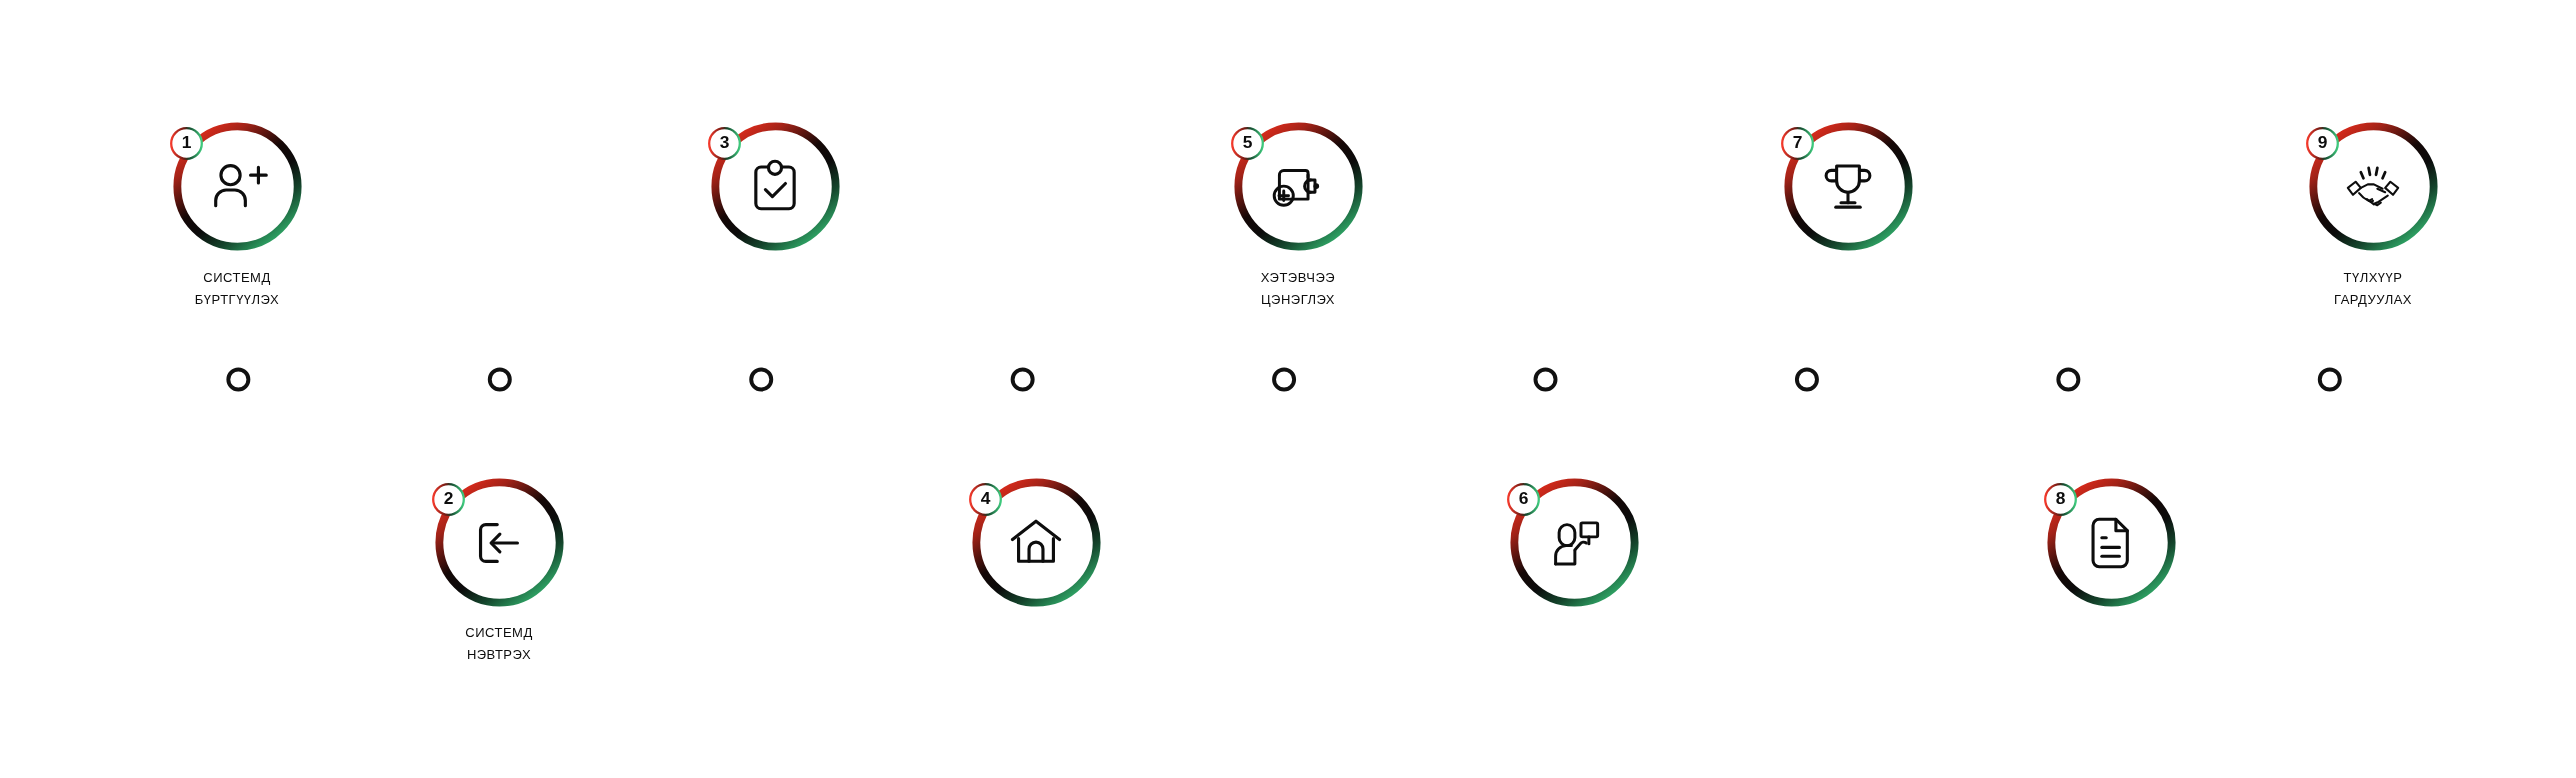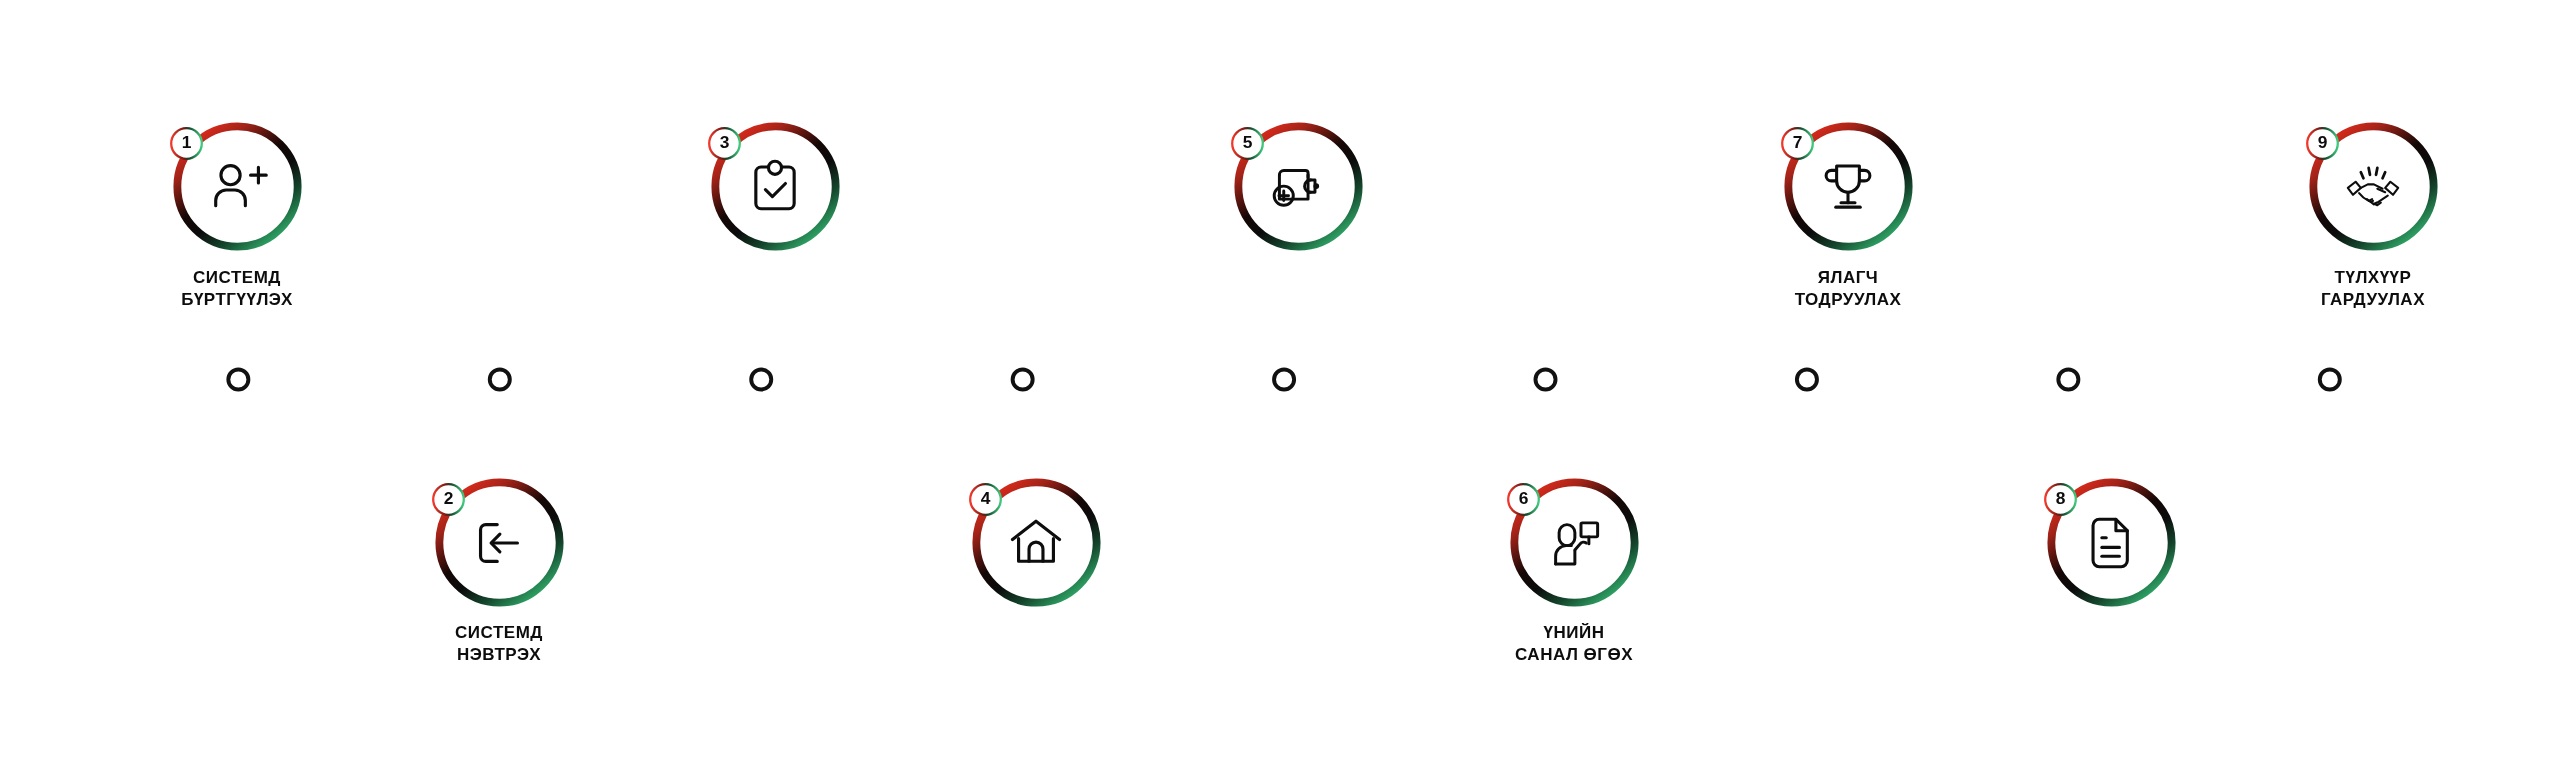--- a/index.html
+++ b/index.html
@@ -75,22 +75,22 @@
     justify-content: center;
     font-size: 17.4px;
     font-weight: 700;
     color: #0d0d0d;
     letter-spacing: 0px;
     line-height: 1;
   }
 
   .step-label {
     margin-top: 15.7px;
-    font-size: 17px;
-    font-weight: 700;
+    font-size: 13px;
+    font-weight: 400;
     letter-spacing: 0.5px;
     color: #0d0d0d;
     line-height: 22px;
     white-space: pre-line;
     text-transform: uppercase;
   }
   .step.below .step-label {
     margin-top: 15px;
   }
 
@@ -281,20 +281,22 @@
           <path d="M17 36.5 v11 M11.5 42 h11"></path>
         </svg>
       </div>
       <div class="badge">
         <svg class="badge-svg" viewBox="0 0 40 40" xmlns="http://www.w3.org/2000/svg">
           <circle cx="20" cy="20" r="17.5" fill="#ffffff" stroke="url(#badgeGrad)" stroke-width="2.6"></circle>
         </svg>
         <div class="badge-num">5</div>
       </div>
     </div>
+    <div class="step-label">ХЭТЭВЧЭЭ
+ЦЭНЭГЛЭХ</div>
   </div>
 
   <div class="step below" style="left:1574px; top:478px;">
     <div class="ring-wrap">
       <svg class="ring-svg" viewBox="0 0 148 148" xmlns="http://www.w3.org/2000/svg">
         <circle cx="74" cy="74" r="69" fill="#fff" stroke="url(#ringGradB)" stroke-width="9"></circle>
       </svg>
       <div class="icon-holder">
         <svg width="58" height="56" viewBox="0 0 66 64" fill="none" stroke="#0d0d0d" stroke-width="3.4" stroke-linecap="round" stroke-linejoin="round">
           <path d="M16 20 a9 9 0 0 1 18 0 v6 a9 9 0 0 1 -18 0 z"></path>
@@ -305,22 +307,20 @@
           <path d="M50 25 v8"></path>
         </svg>
       </div>
       <div class="badge">
         <svg class="badge-svg" viewBox="0 0 40 40" xmlns="http://www.w3.org/2000/svg">
           <circle cx="20" cy="20" r="17.5" fill="#ffffff" stroke="url(#badgeGrad)" stroke-width="2.6"></circle>
         </svg>
         <div class="badge-num">6</div>
       </div>
     </div>
-    <div class="step-label">ҮНИЙН
-САНАЛ ӨГӨХ</div>
   </div>
 
   <div class="step above" style="left:1848px; top:122px;">
     <div class="ring-wrap">
       <svg class="ring-svg" viewBox="0 0 148 148" xmlns="http://www.w3.org/2000/svg">
         <circle cx="74" cy="74" r="69" fill="#fff" stroke="url(#ringGradB)" stroke-width="9"></circle>
       </svg>
       <div class="icon-holder">
         <svg width="56" height="58" viewBox="0 0 64 66" fill="none" stroke="#0d0d0d" stroke-width="3.5" stroke-linecap="round" stroke-linejoin="round">
           <path d="M19 9 h26 v17 a13 13 0 0 1 -26 0 z"></path>
@@ -331,22 +331,20 @@
           <path d="M24 51 h16"></path>
         </svg>
       </div>
       <div class="badge">
         <svg class="badge-svg" viewBox="0 0 40 40" xmlns="http://www.w3.org/2000/svg">
           <circle cx="20" cy="20" r="17.5" fill="#ffffff" stroke="url(#badgeGrad)" stroke-width="2.6"></circle>
         </svg>
         <div class="badge-num">7</div>
       </div>
     </div>
-    <div class="step-label">ЯЛАГЧ
-ТОДРУУЛАХ</div>
   </div>
 
   <div class="step below" style="left:2111px; top:478px;">
     <div class="ring-wrap">
       <svg class="ring-svg" viewBox="0 0 148 148" xmlns="http://www.w3.org/2000/svg">
         <circle cx="74" cy="74" r="69" fill="#fff" stroke="url(#ringGradB)" stroke-width="9"></circle>
       </svg>
       <div class="icon-holder">
         <svg width="51" height="58" viewBox="0 0 58 66" fill="none" stroke="#0d0d0d" stroke-width="3.5" stroke-linecap="round" stroke-linejoin="round">
           <path d="M34 6 H15 a7 7 0 0 0 -7 7 v40 a7 7 0 0 0 7 7 h25 a7 7 0 0 0 7 -7 V19 z"></path>

